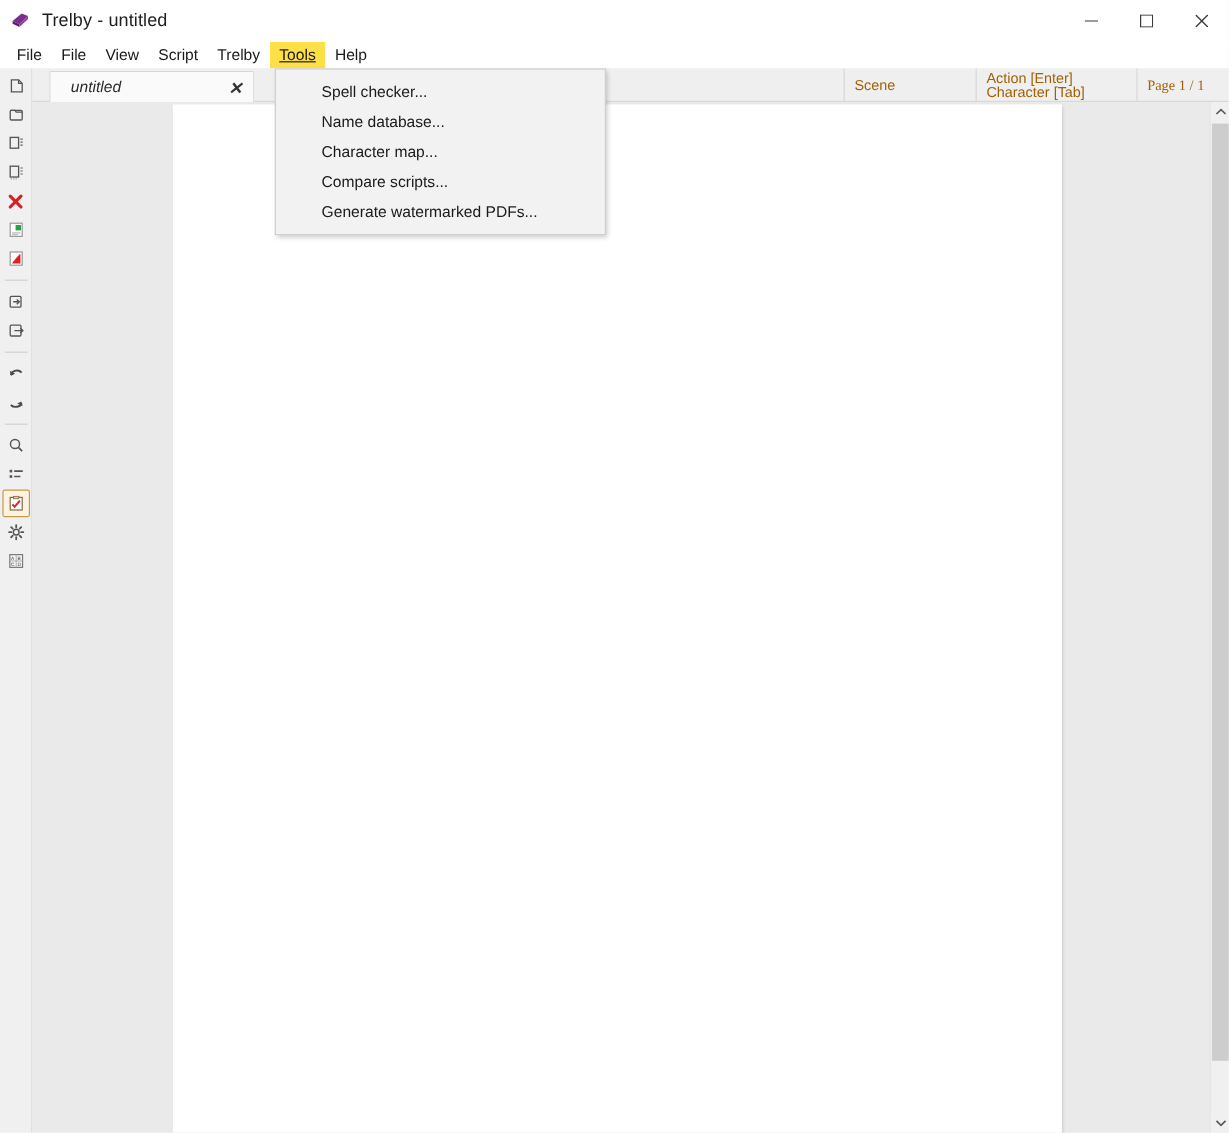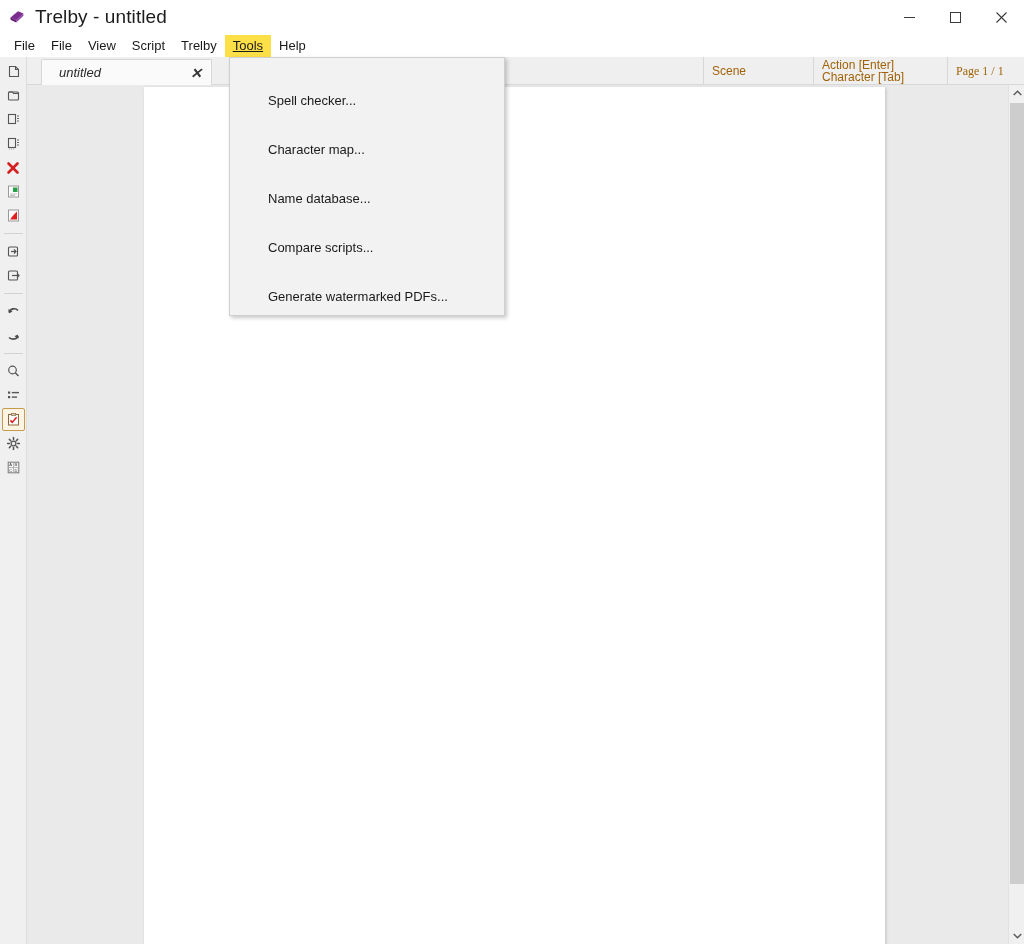--- a/index.html
+++ b/index.html
@@ -31,21 +31,21 @@
   }
   #app-logo {
     width: 18px; height: 18px;
     margin-left: 8px;
     position: relative;
     flex: 0 0 auto;
   }
   #app-logo svg { display: block; }
   #title-text {
     margin-left: 9px;
-    font-size: 19px;
+    font-size: 15px;
     color: #1d1d1d;
     letter-spacing: 0.1px;
     white-space: nowrap;
   }
   #window-controls {
     margin-left: auto;
     display: flex;
     height: 35px;
   }
   .wc {
@@ -208,21 +208,20 @@
     box-shadow: 2px 2px 4px rgba(0,0,0,0.22);
     padding: 6px 0 6px 0;
     z-index: 50;
   }
   .dd-item {
     font-size: 13px;
     color: #1a1a1a;
     padding: 5.5px 0 5.5px 38px;
     line-height: 14px;
     white-space: nowrap;
-    margin-top: 24px;
   }
 </style>
 </head>
 <body>
 
 <div id="app">
 
   <div id="titlebar">
     <div id="app-logo">
       <svg width="18" height="18" viewBox="0 0 18 18">
@@ -449,19 +448,19 @@
     <div id="sb-thumb"></div>
     <div class="sb-arrow" id="sb-down">
       <svg width="9" height="7" viewBox="0 0 9 7">
         <path d="M0.7 2 L4.5 5.7 L8.3 2" fill="none" stroke="#5a5a5a" stroke-width="1.4"></path>
       </svg>
     </div>
   </div>
 
   <div id="dropdown">
     <div class="dd-item">Spell checker...</div>
+    <div class="dd-item">Name database...</div>
     <div class="dd-item">Character map...</div>
-    <div class="dd-item">Name database...</div>
     <div class="dd-item">Compare scripts...</div>
     <div class="dd-item">Generate watermarked PDFs...</div>
   </div>
 
 </div>
 
 </body></html>

